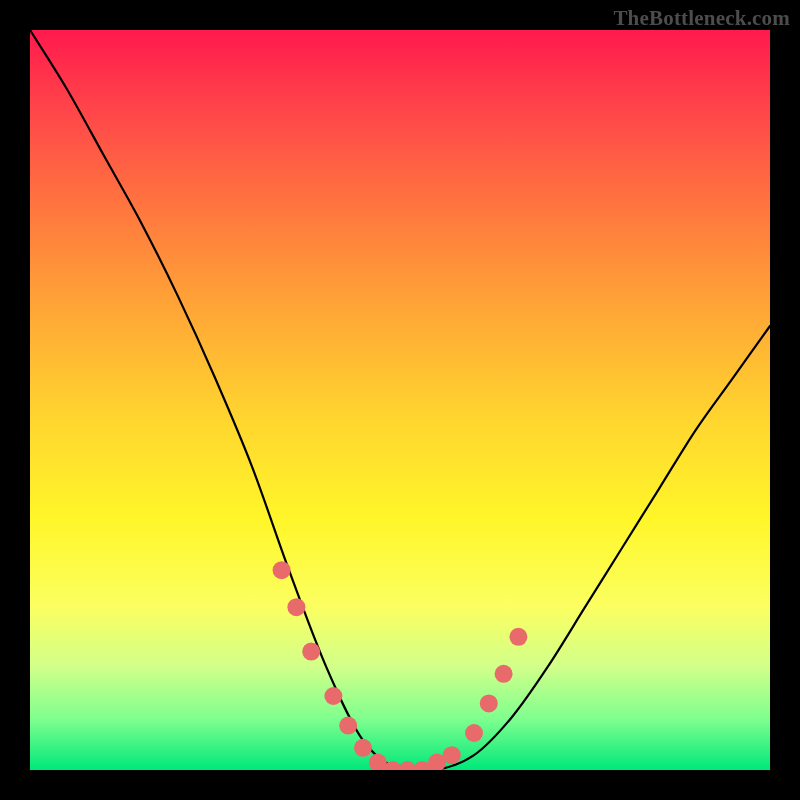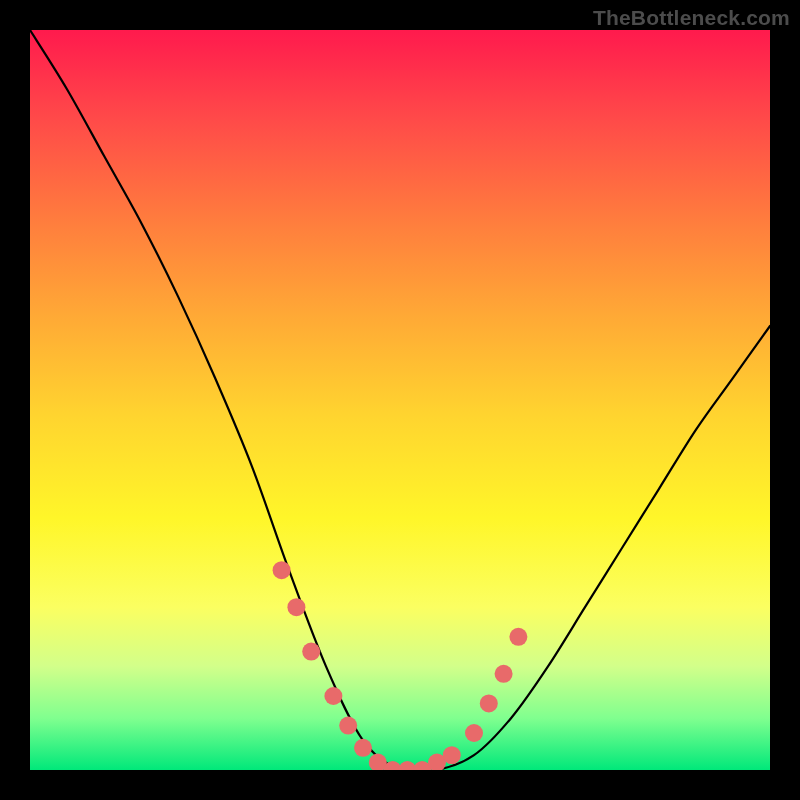--- a/index.html
+++ b/index.html
@@ -40,20 +40,21 @@
   }
   .watermark {
     position: absolute;
     top: 6px;
     right: 10px;
     color: #4c4c4c;
     font-size: 21px;
     font-weight: 600;
     letter-spacing: 0.2px;
     user-select: none;
+    font-family: Liberation Serif, serif;
   }
   svg.overlay {
     position: absolute;
     top: 0;
     left: 0;
     width: 740px;
     height: 740px;
   }
   .curve {
     fill: none;

